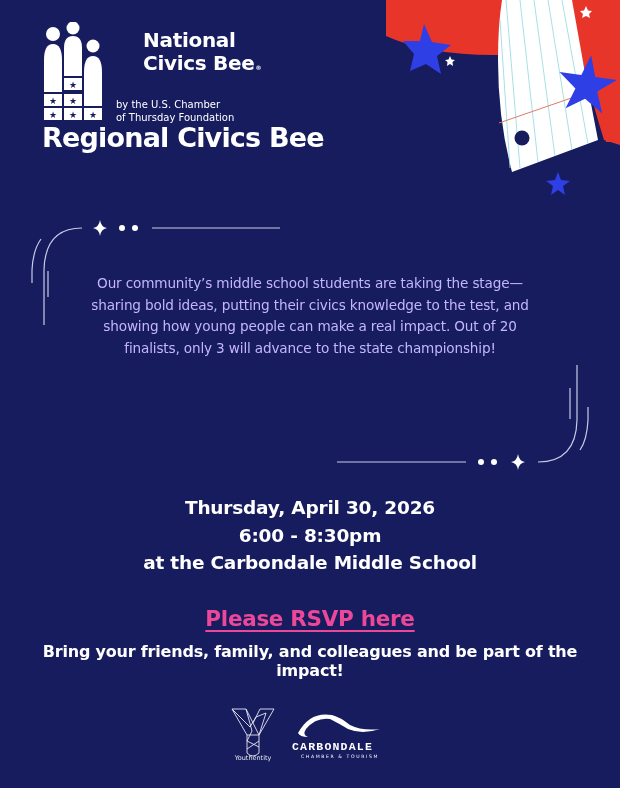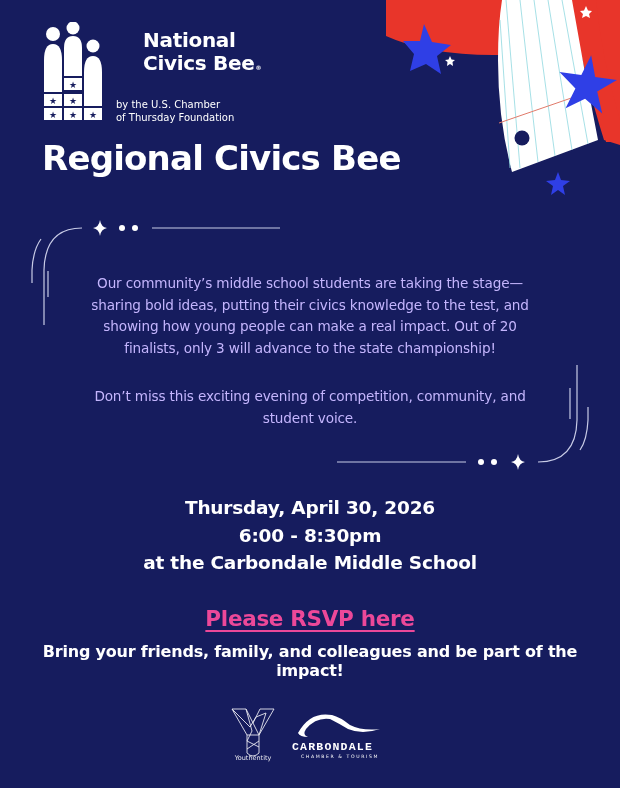--- a/index.html
+++ b/index.html
@@ -24,23 +24,23 @@
     font-size: 20px; line-height: 23px; letter-spacing: -0.3px; margin-left: 28px;
   }
   .logo-title .reg { font-size: 6px; vertical-align: top; position: relative; top: 4px; margin-left: 1px; }
   .logo-sub {
     position: absolute; left: 73px; top: 76px;
     font-family: "DejaVu Sans", sans-serif;
     font-size: 10px; line-height: 13px;
   }
 
   .headline {
-    position: absolute; left: 42px; top: 138px;
-    font-family: "DejaVu Sans", sans-serif; font-weight: bold;
-    font-size: 34px; letter-spacing: -0.8px;
+    position: absolute; left: 42px; top: 122px;
+    font-family: "DejaVu Sans", sans-serif; font-weight: bold;
+    font-size: 27px; letter-spacing: -0.8px;
   }
 
   .frame { position: absolute; left: 0; top: 200px; width: 620px; height: 280px; pointer-events: none; }
 
   .body-text {
     position: absolute; left: 70px; width: 480px; text-align: center;
     font-family: "DejaVu Sans", sans-serif;
     font-size: 13.6px; line-height: 21.5px; color: #c4b5fd;
     letter-spacing: -0.15px;
   }
@@ -175,24 +175,20 @@
       <path d="M518 454 Q519 461 525 462 Q519 463 518 470 Q517 463 511 462 Q517 461 518 454 Z"></path>
     </g>
   </svg>
 
   <div class="body-text p1">
     <div>Our community’s middle school students are taking the stage—</div>
     <div>sharing bold ideas, putting their civics knowledge to the test, and</div>
     <div>showing how young people can make a real impact. Out of 20</div>
     <div>finalists, only 3 will advance to the state championship!</div>
   </div>
-  <div class="body-text p2">
-    <div>Don’t miss this exciting evening of competition, community, and</div>
-    <div>student voice.</div>
-  </div>
 
   <div class="event">
     <div>Thursday, April 30, 2026</div>
     <div>6:00 - 8:30pm</div>
     <div>at the Carbondale Middle School</div>
   </div>
 
   <div class="rsvp">
     <a href="#">Please RSVP here</a>
   </div>

